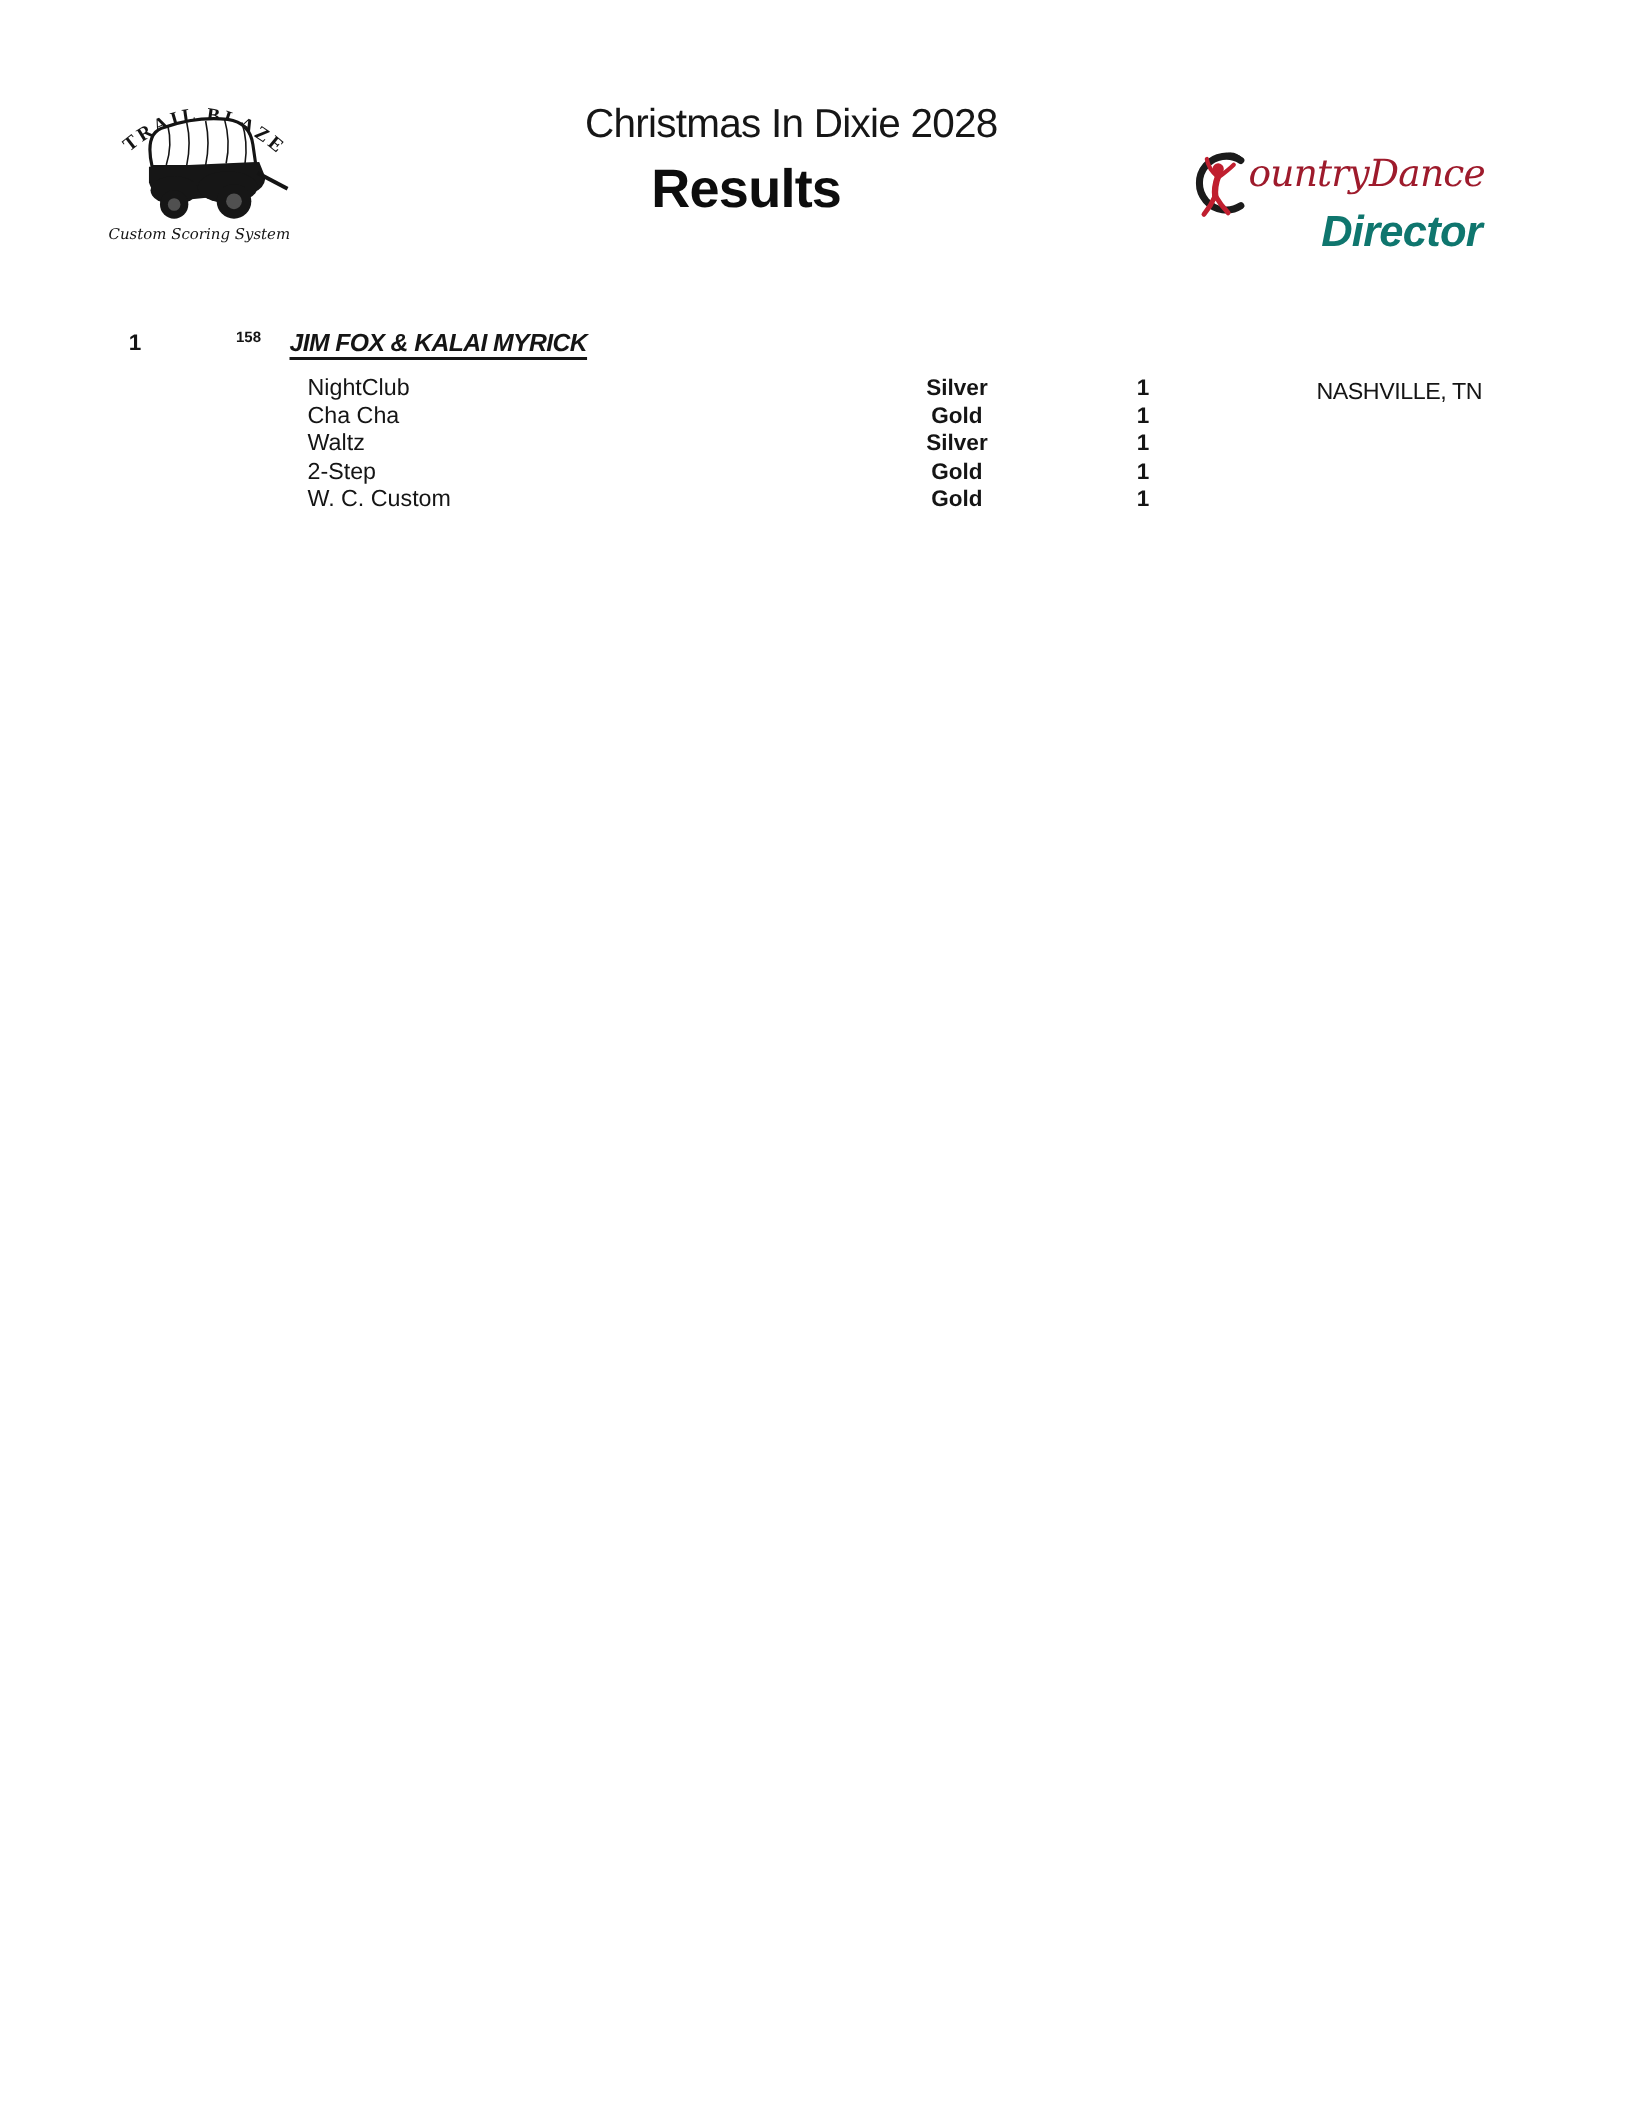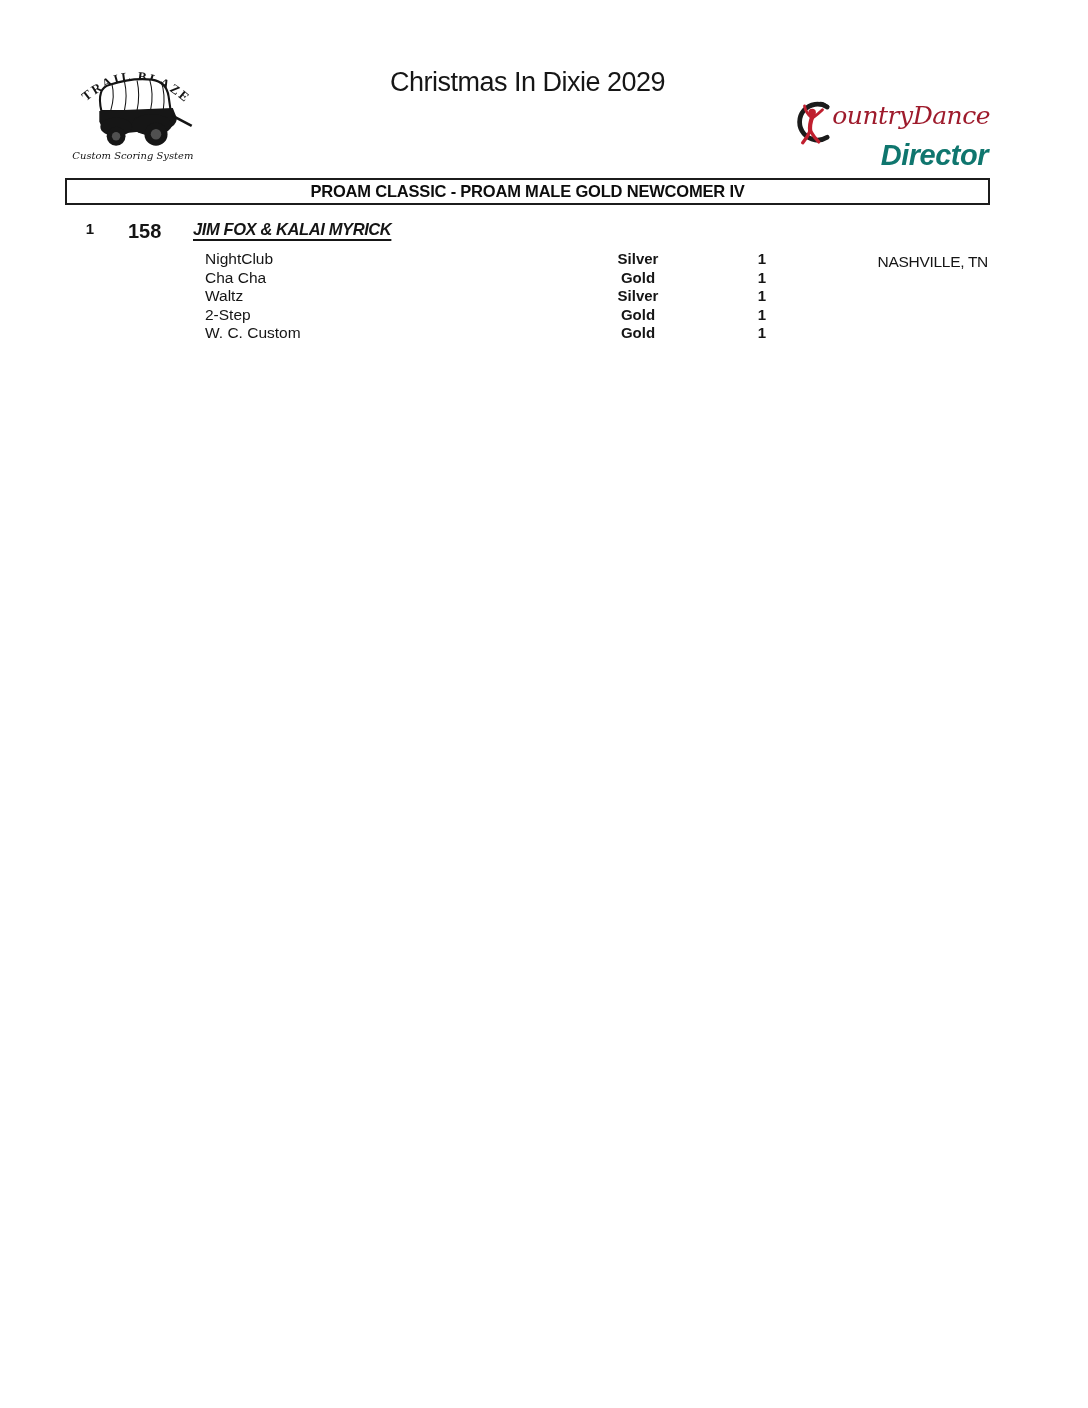--- a/index.html
+++ b/index.html
@@ -90,22 +90,22 @@
 
   
   .entry-row { position: absolute; left: 0; top: 220px; width: 100%; height: 22px; }
   .entry-placement {
     position: absolute; left: 76px; width: 28px;
     text-align: center;
     font-size: 15px; font-weight: 700;
   }
   .entry-number {
     position: absolute; left: 128px; width: 46px;
-    text-align: left;
-    font-size: 20px; font-weight: 700;
+    text-align: right;
+    font-size: 10px; font-weight: 700;
   }
   .entry-name {
     position: absolute; left: 193px;
     font-size: 16.5px; font-weight: 700; font-style: italic;
     letter-spacing: -0.4px;
     text-decoration: underline;
     text-underline-offset: 4px;
     text-decoration-thickness: 1.5px;
     white-space: nowrap;
   }
@@ -171,21 +171,22 @@
       <circle cx="42" cy="82" r="9" fill="#161616"></circle>
       <circle cx="80" cy="80" r="11" fill="#161616"></circle>
       <circle cx="42" cy="82" r="4" fill="#ffffff" opacity="0.25"></circle>
       <circle cx="80" cy="80" r="5" fill="#ffffff" opacity="0.25"></circle>
       <path d="M 95 62 L 114 72" stroke="#141414" stroke-width="2.5"></path>
     </g>
     <text x="58" y="104" text-anchor="middle" font-family="DejaVu Serif, serif" font-style="italic" font-size="9.5" fill="#141414">Custom Scoring System</text>
   </svg>
 
   <div class="title-block">
-    <div class="event-title">Christmas In Dixie 2029</div>
+    <div class="event-title">Christmas In Dixie 2028</div>
+    <div class="report-title">Results</div>
   </div>
 
   <div class="cdd-logo">
     <div class="cdd-top">
       <svg width="34" height="46" viewBox="0 0 36 48" aria-hidden="true">
         <path d="M 32 7 A 19 19 0 1 0 32 39" fill="none" stroke="#1b1b1b" stroke-width="5" stroke-linecap="round"></path>
         <path d="M 32 7 Q 27 2 22 4" fill="none" stroke="#1b1b1b" stroke-width="4" stroke-linecap="round"></path>
         <g stroke="#c01f2f" fill="none" stroke-linecap="round">
           <circle cx="16" cy="13" r="4" fill="#c01f2f" stroke="none"></circle>
           <path d="M 16 18 Q 13 26 14 33" stroke-width="4.5"></path>
@@ -193,23 +194,20 @@
           <path d="M 16 19 Q 23 14 27 10" stroke-width="3"></path>
           <path d="M 14 32 Q 11 39 6 45" stroke-width="3.5"></path>
           <path d="M 14 32 Q 18 39 23 44" stroke-width="3.5"></path>
         </g>
       </svg>
       <span class="cdd-brand">ountryDance</span>
     </div>
     <div class="cdd-director">Director</div>
   </div>
 
-  <div class="category-bar">
-    <span>PROAM CLASSIC - PROAM MALE GOLD NEWCOMER IV</span>
-  </div>
 
   <div class="entry-row">
     <span class="entry-placement">1</span>
     <span class="entry-number">158</span>
     <span class="entry-name">JIM FOX &amp; KALAI MYRICK</span>
     <span class="entry-location">NASHVILLE, TN</span>
   </div>
 
   <div class="dance-table">
     <div class="dance-row">

